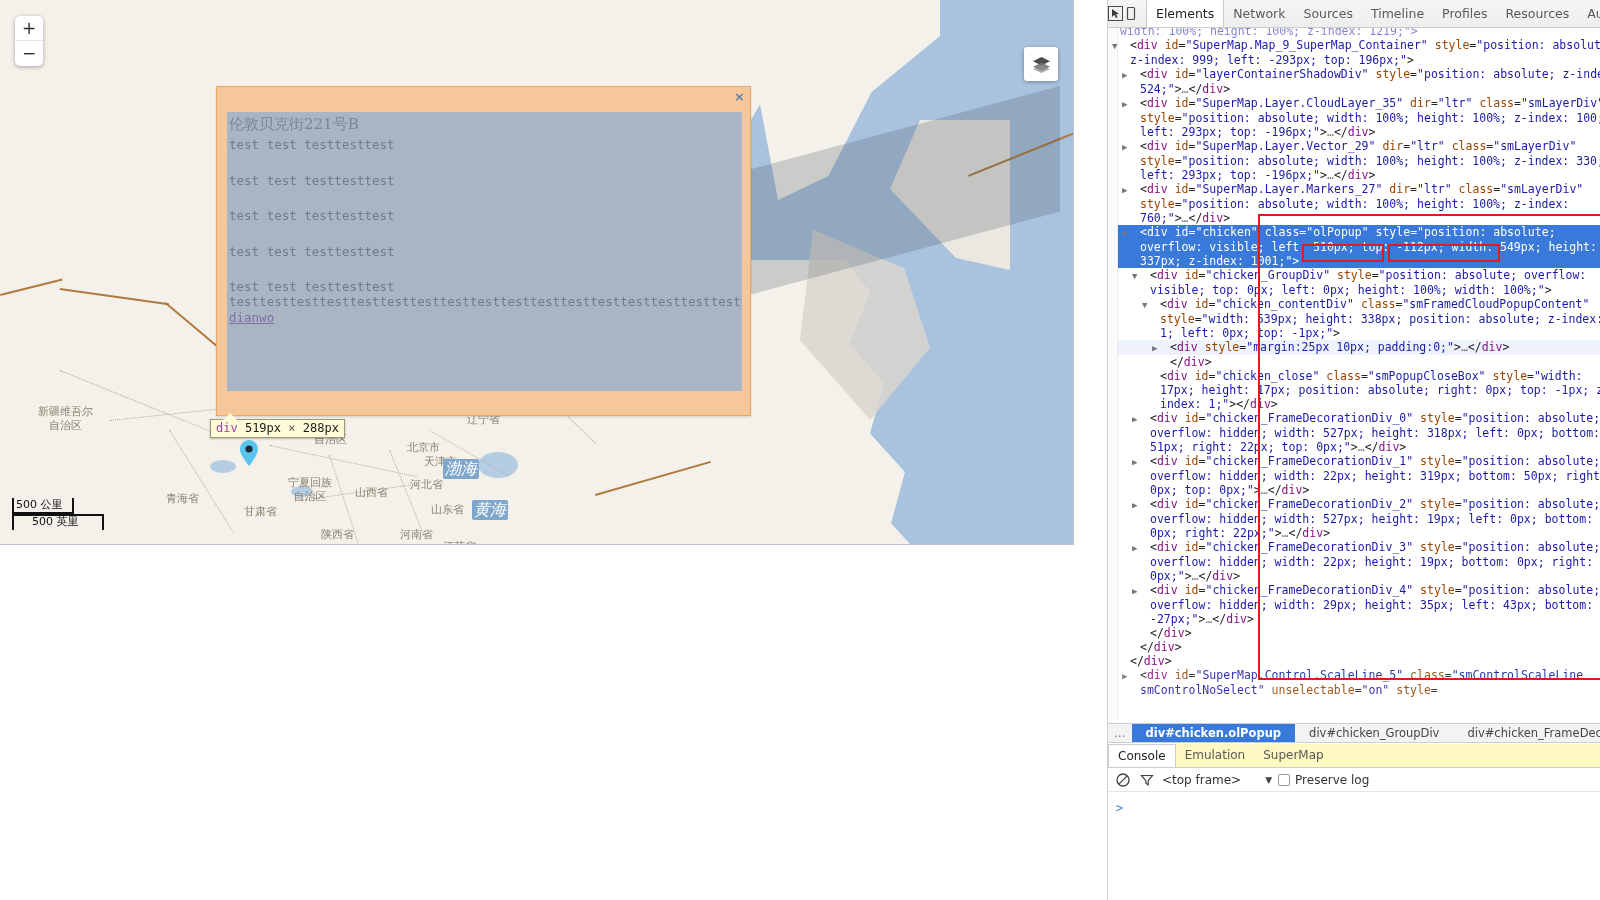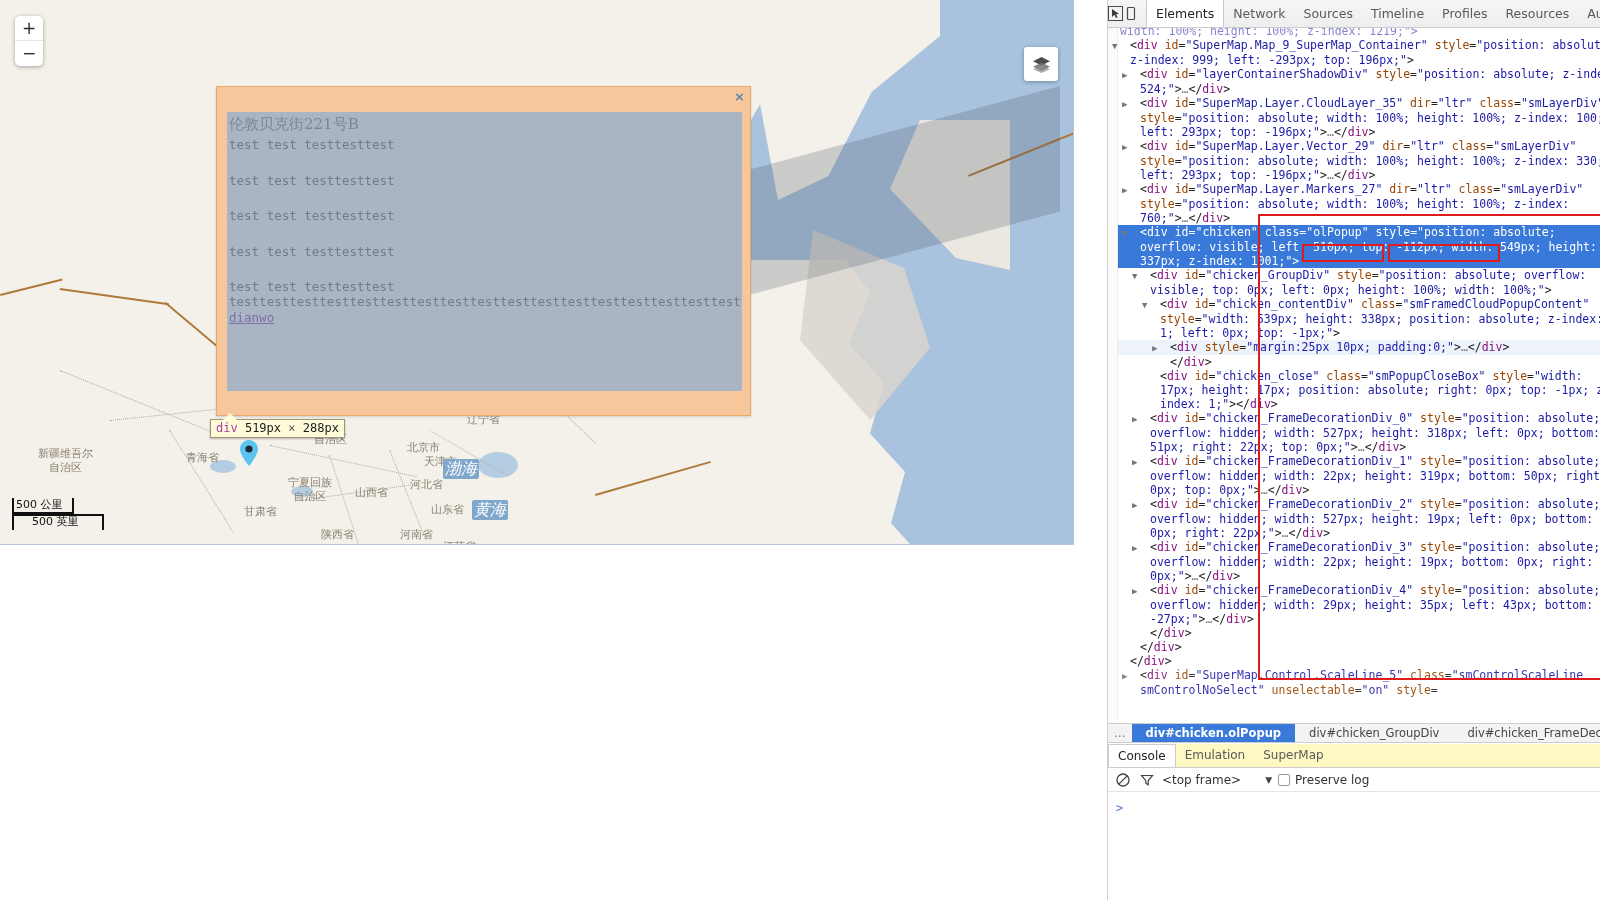--- a/index.html
+++ b/index.html
@@ -411,22 +411,22 @@
       <div class="province-border" style="left:270px;top:445px;width:150px;transform:rotate(12deg);"></div>
       <div class="province-border" style="left:300px;top:500px;width:120px;transform:rotate(-8deg);"></div>
       <div class="province-border" style="left:330px;top:455px;width:100px;transform:rotate(72deg);"></div>
       <div class="province-border" style="left:390px;top:450px;width:96px;transform:rotate(68deg);"></div>
       <div class="province-border" style="left:60px;top:370px;width:180px;transform:rotate(22deg);"></div>
       <div class="province-border" style="left:430px;top:430px;width:90px;transform:rotate(30deg);"></div>
       <div class="province-border" style="left:510px;top:360px;width:120px;transform:rotate(44deg);"></div>
       <div class="province-border" style="left:490px;top:300px;width:110px;transform:rotate(62deg);"></div>
 
       <div id="map-labels">
-          <div class="map-label" style="left: 38px; top: 447px;">新疆维吾尔<br>自治区</div>
-          <div class="map-label" style="left: 166px; top: 451px; margin-left: 20px;">青海省</div>
+          <div class="map-label" style="left: 38px; top: 405px;">新疆维吾尔<br>自治区</div>
+          <div class="map-label" style="left: 166px; top: 492px;">青海省</div>
           <div class="map-label" style="left: 244px; top: 505px;">甘肃省</div>
           <div class="map-label" style="left: 288px; top: 476px;">宁夏回族<br>自治区</div>
           <div class="map-label" style="left: 321px; top: 528px;">陕西省</div>
           <div class="map-label" style="left: 355px; top: 486px;">山西省</div>
           <div class="map-label" style="left: 400px; top: 528px;">河南省</div>
           <div class="map-label" style="left: 410px; top: 478px;">河北省</div>
           <div class="map-label" style="left: 431px; top: 503px;">山东省</div>
           <div class="map-label" style="left: 443px; top: 540px;">江苏省</div>
           <div class="map-label city" style="left: 407px; top: 441px;">北京市</div>
           <div class="map-label city" style="left: 424px; top: 455px;">天津市</div>

